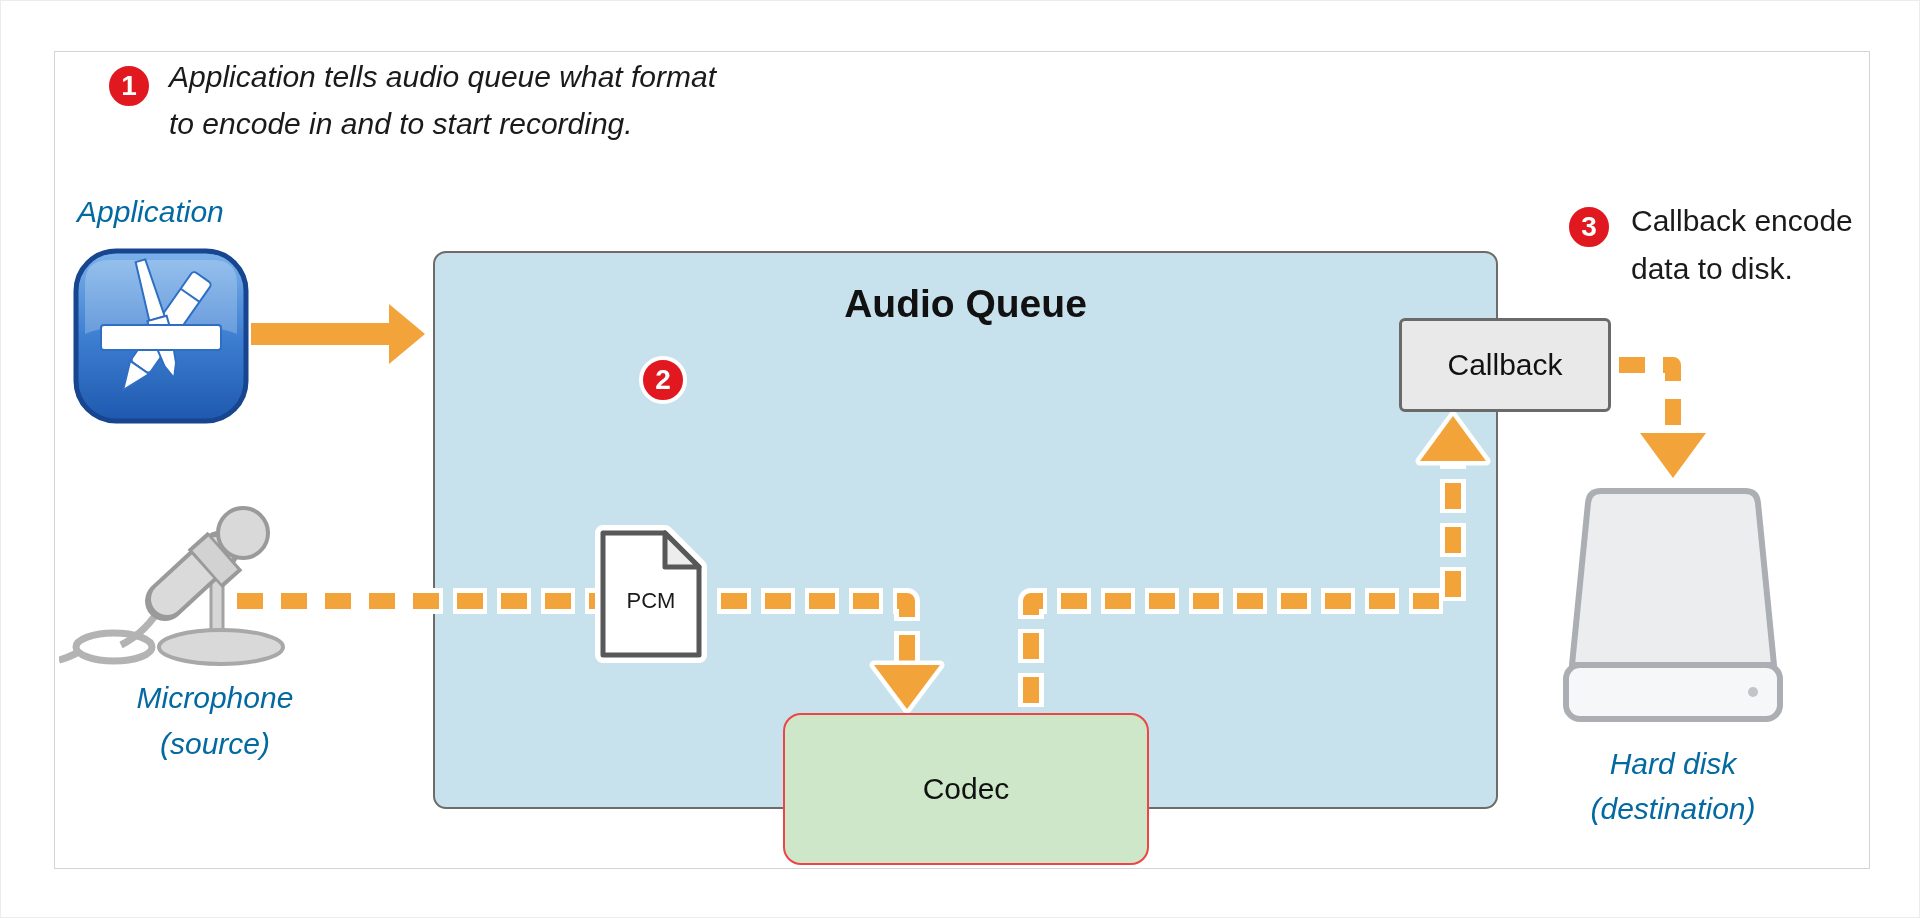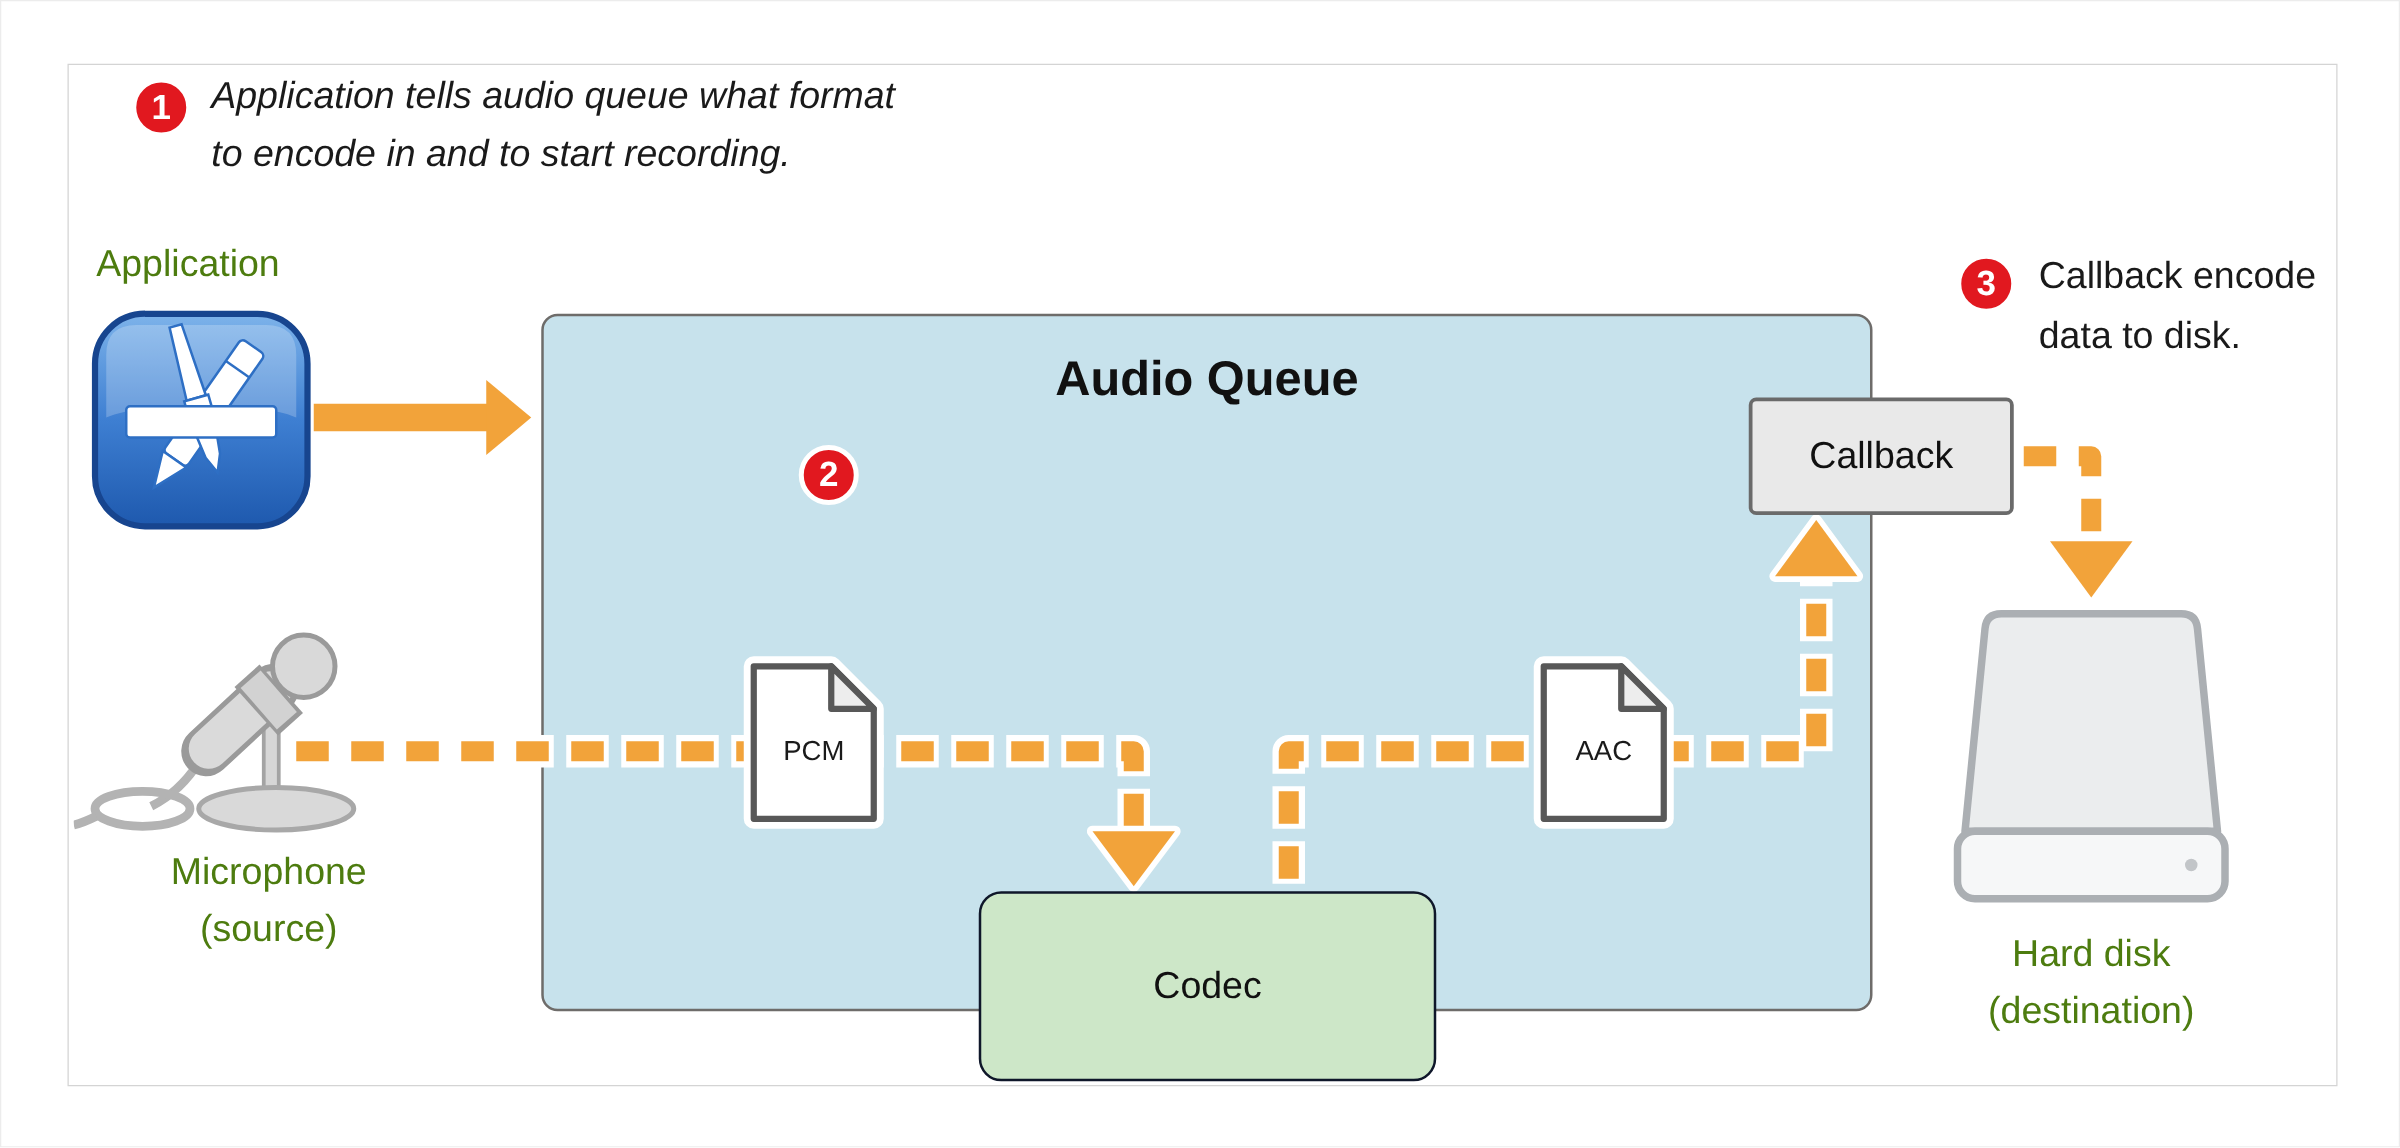--- a/index.html
+++ b/index.html
@@ -8,39 +8,39 @@
     background:#ffffff;border:1px solid #ececec;box-sizing:border-box;
     font-family:"Liberation Sans","DejaVu Sans",sans-serif;color:#1a1a1a;
   }
   .card{
     position:absolute;left:53px;top:50px;width:1816px;height:818px;
     background:#ffffff;border:1px solid #d4d4d4;box-sizing:border-box;
   }
   .abs{position:absolute;}
   .preline{white-space:pre-line;}
   .note{position:absolute;font-size:30px;line-height:47px;color:#1a1a1a;white-space:pre-line;}
-  .node-label{position:absolute;font-size:30px;line-height:45px;color:#4d7c0f;}
+  .node-label{position:absolute;font-size:30px;line-height:45px;color:#0369a1;font-style:italic;}
   .badge{
     position:absolute;width:48px;height:48px;border-radius:50%;
     background:var(--badge-red,#e1181f);color:#ffffff;
     font-weight:bold;font-size:28px;display:flex;align-items:center;justify-content:center;
     border:4px solid #ffffff;box-sizing:border-box;
   }
   .queue-box{
     position:absolute;left:432px;top:250px;width:1065px;height:558px;
     background:var(--audio-queue-fill,#c7e2ec);border:2px solid #6e6c6a;border-radius:13px;
     box-sizing:border-box;
   }
   .queue-title{
     position:absolute;left:432px;top:281px;width:1065px;text-align:center;
     font-size:39px;font-weight:bold;color:#111111;
   }
   .codec-box{
     position:absolute;left:782px;top:712px;width:366px;height:152px;
-    background:var(--codec-fill,#cde7c8);border:2px solid #0f172a;border-radius:18px;
+    background:var(--codec-fill,#cde7c8);border:2px solid #ef4444;border-radius:18px;
     box-sizing:border-box;display:flex;align-items:center;justify-content:center;
     font-size:30px;color:#111111;
   }
   .callback-box{
     position:absolute;left:1398px;top:317px;width:212px;height:94px;
     background:var(--callback-fill,#e9e9e9);border:3px solid #6a6a6a;border-radius:6px;
     box-sizing:border-box;display:flex;align-items:center;justify-content:center;
     font-size:30px;color:#111111;
   }
   .doc{position:absolute;width:108px;height:130px;}
@@ -135,28 +135,20 @@
 
   <div class="doc" style="left:596px;top:528px;">
     <svg width="128" height="150" viewBox="0 0 128 150">
       <path d="M16,14 L78,14 L112,48 L112,136 L16,136 Z" fill="#ffffff" stroke="#ffffff" stroke-width="16" stroke-linejoin="round"></path>
       <path d="M16,14 L78,14 L112,48 L112,136 L16,136 Z" fill="#ffffff" stroke="#585858" stroke-width="5" stroke-linejoin="round"></path>
       <path d="M78,14 L78,48 L112,48 Z" fill="#ededed" stroke="#585858" stroke-width="5" stroke-linejoin="round"></path>
     </svg>
     <span class="doc-label">PCM</span>
   </div>
 
-  <div class="doc" style="left:1228px;top:528px;">
-    <svg width="128" height="150" viewBox="0 0 128 150">
-      <path d="M16,14 L78,14 L112,48 L112,136 L16,136 Z" fill="#ffffff" stroke="#ffffff" stroke-width="16" stroke-linejoin="round"></path>
-      <path d="M16,14 L78,14 L112,48 L112,136 L16,136 Z" fill="#ffffff" stroke="#585858" stroke-width="5" stroke-linejoin="round"></path>
-      <path d="M78,14 L78,48 L112,48 Z" fill="#ededed" stroke="#585858" stroke-width="5" stroke-linejoin="round"></path>
-    </svg>
-    <span class="doc-label">AAC</span>
-  </div>
 
   <div class="codec-box">
     <span>Codec</span>
   </div>
 
   <div class="callback-box">
     <span>Callback</span>
   </div>
 
   <div class="badge" style="left:104px;top:61px;">1</div>

